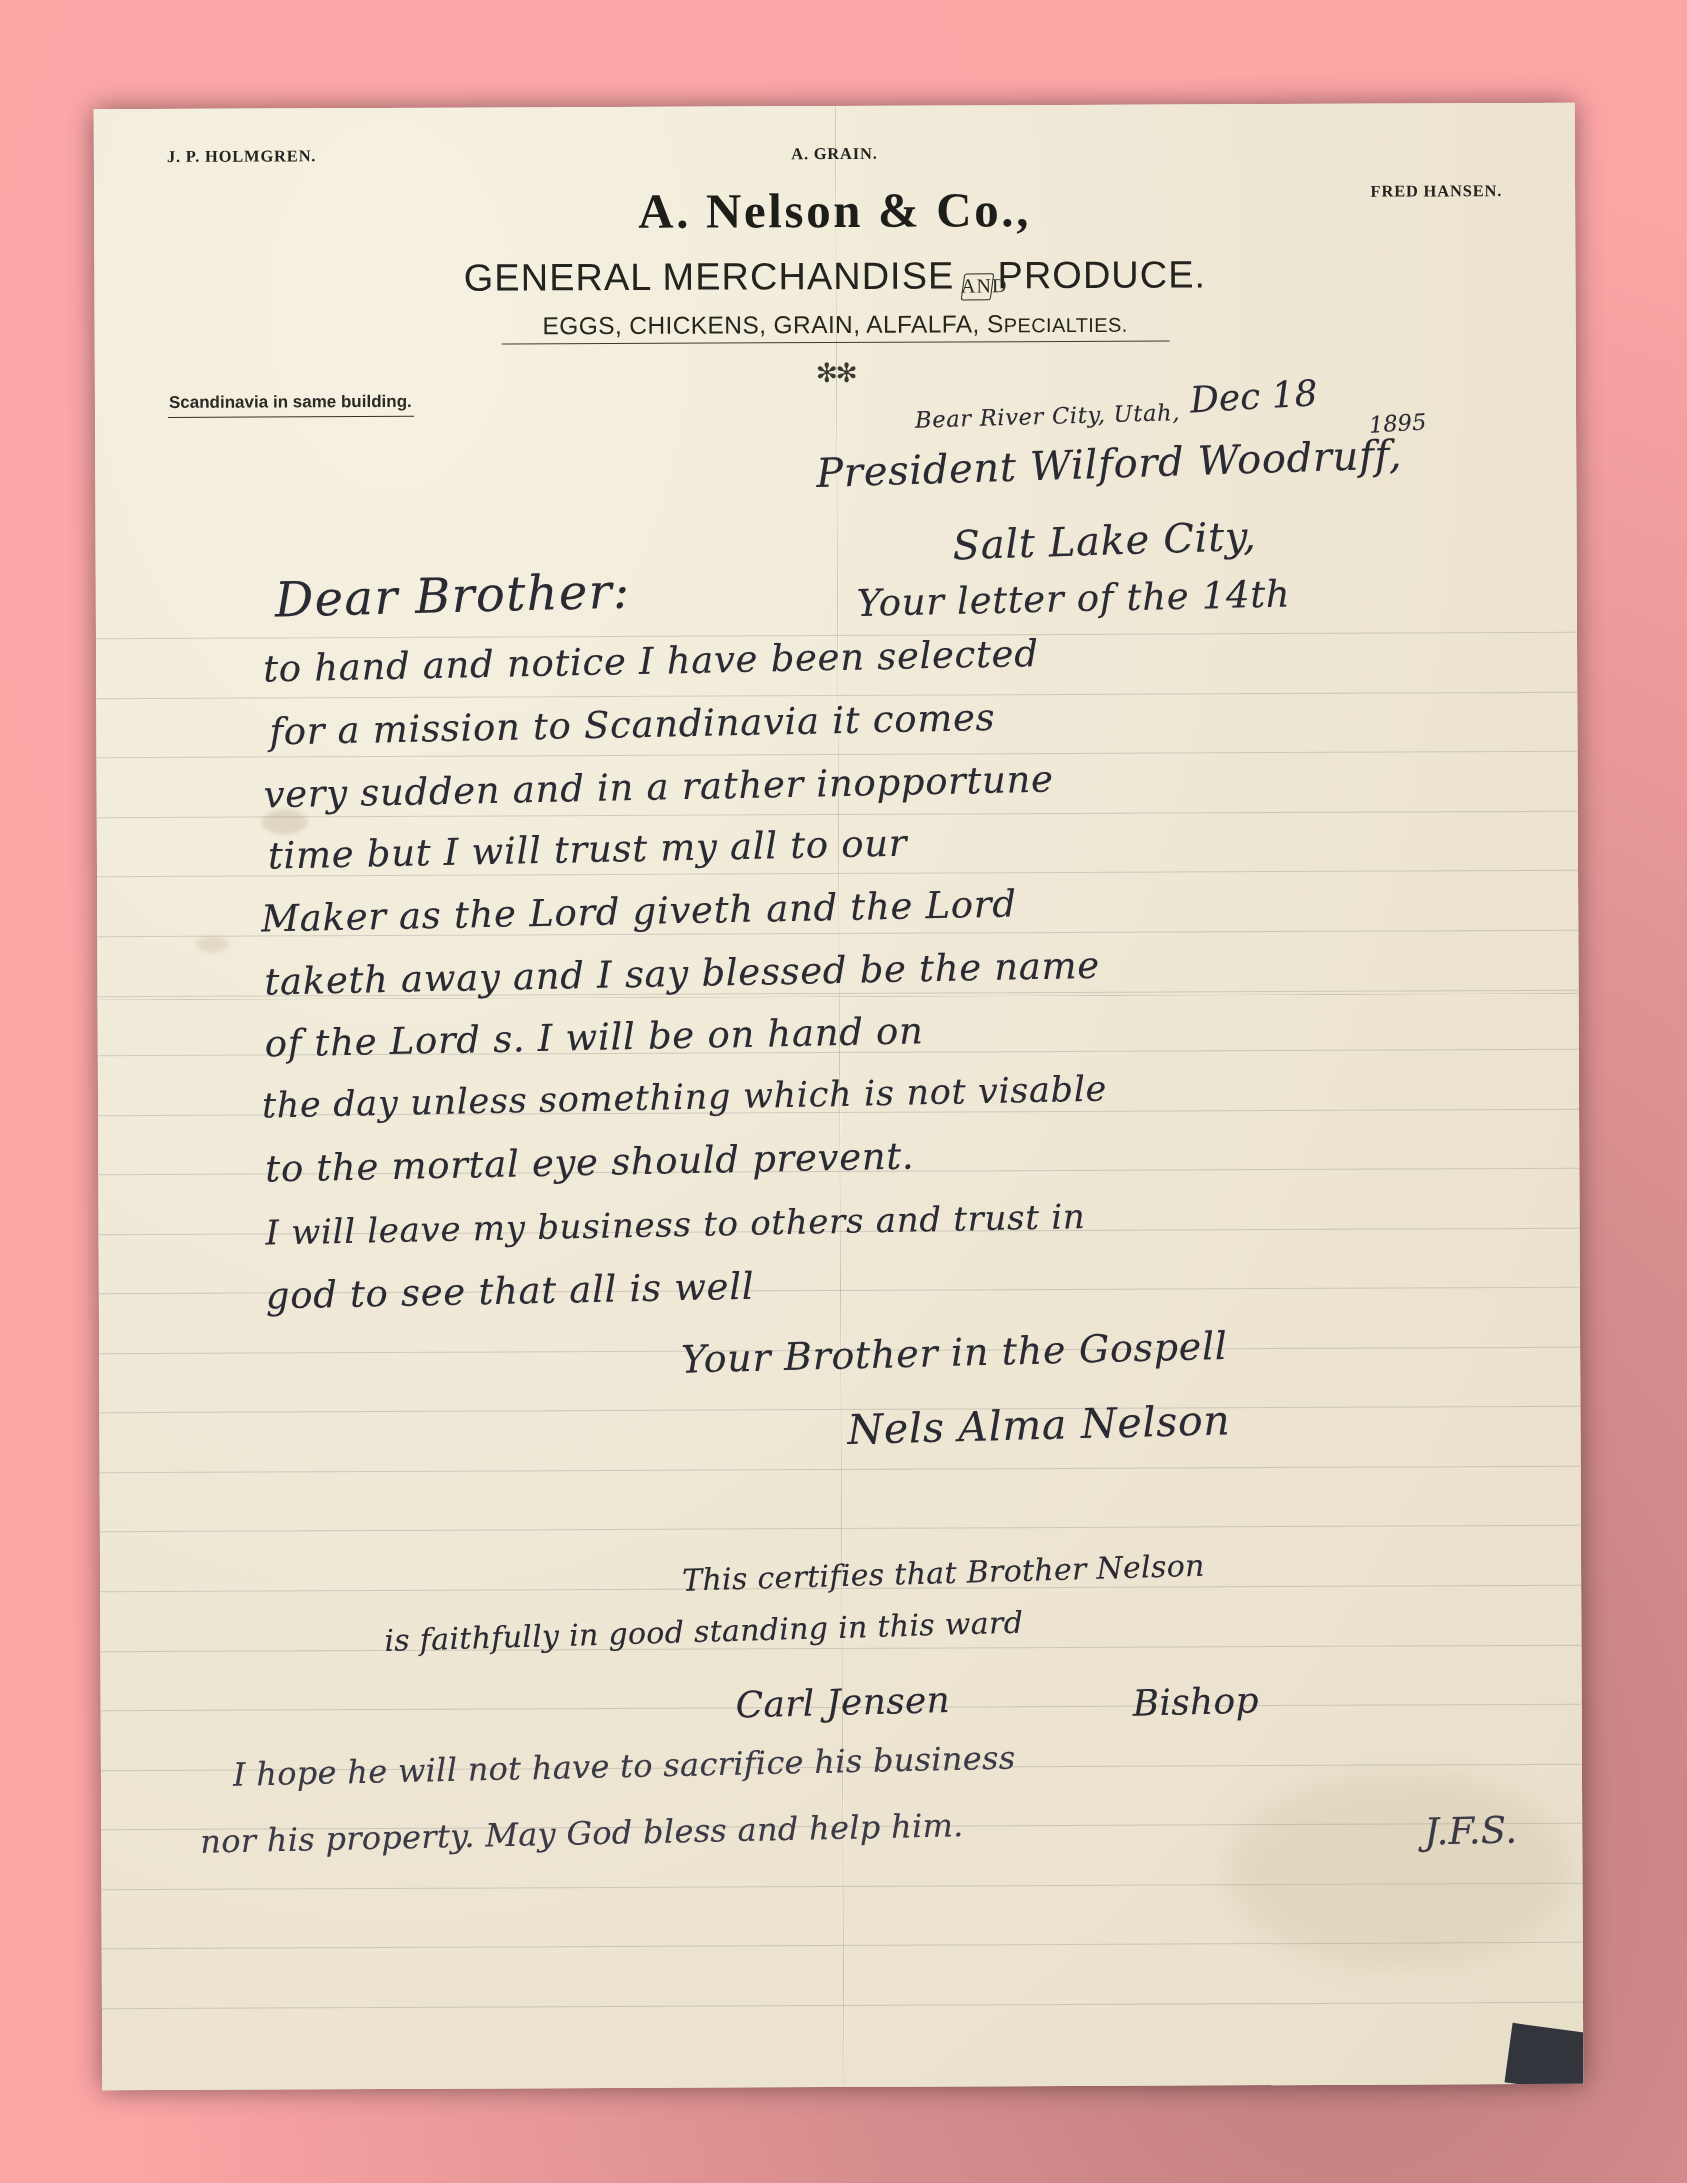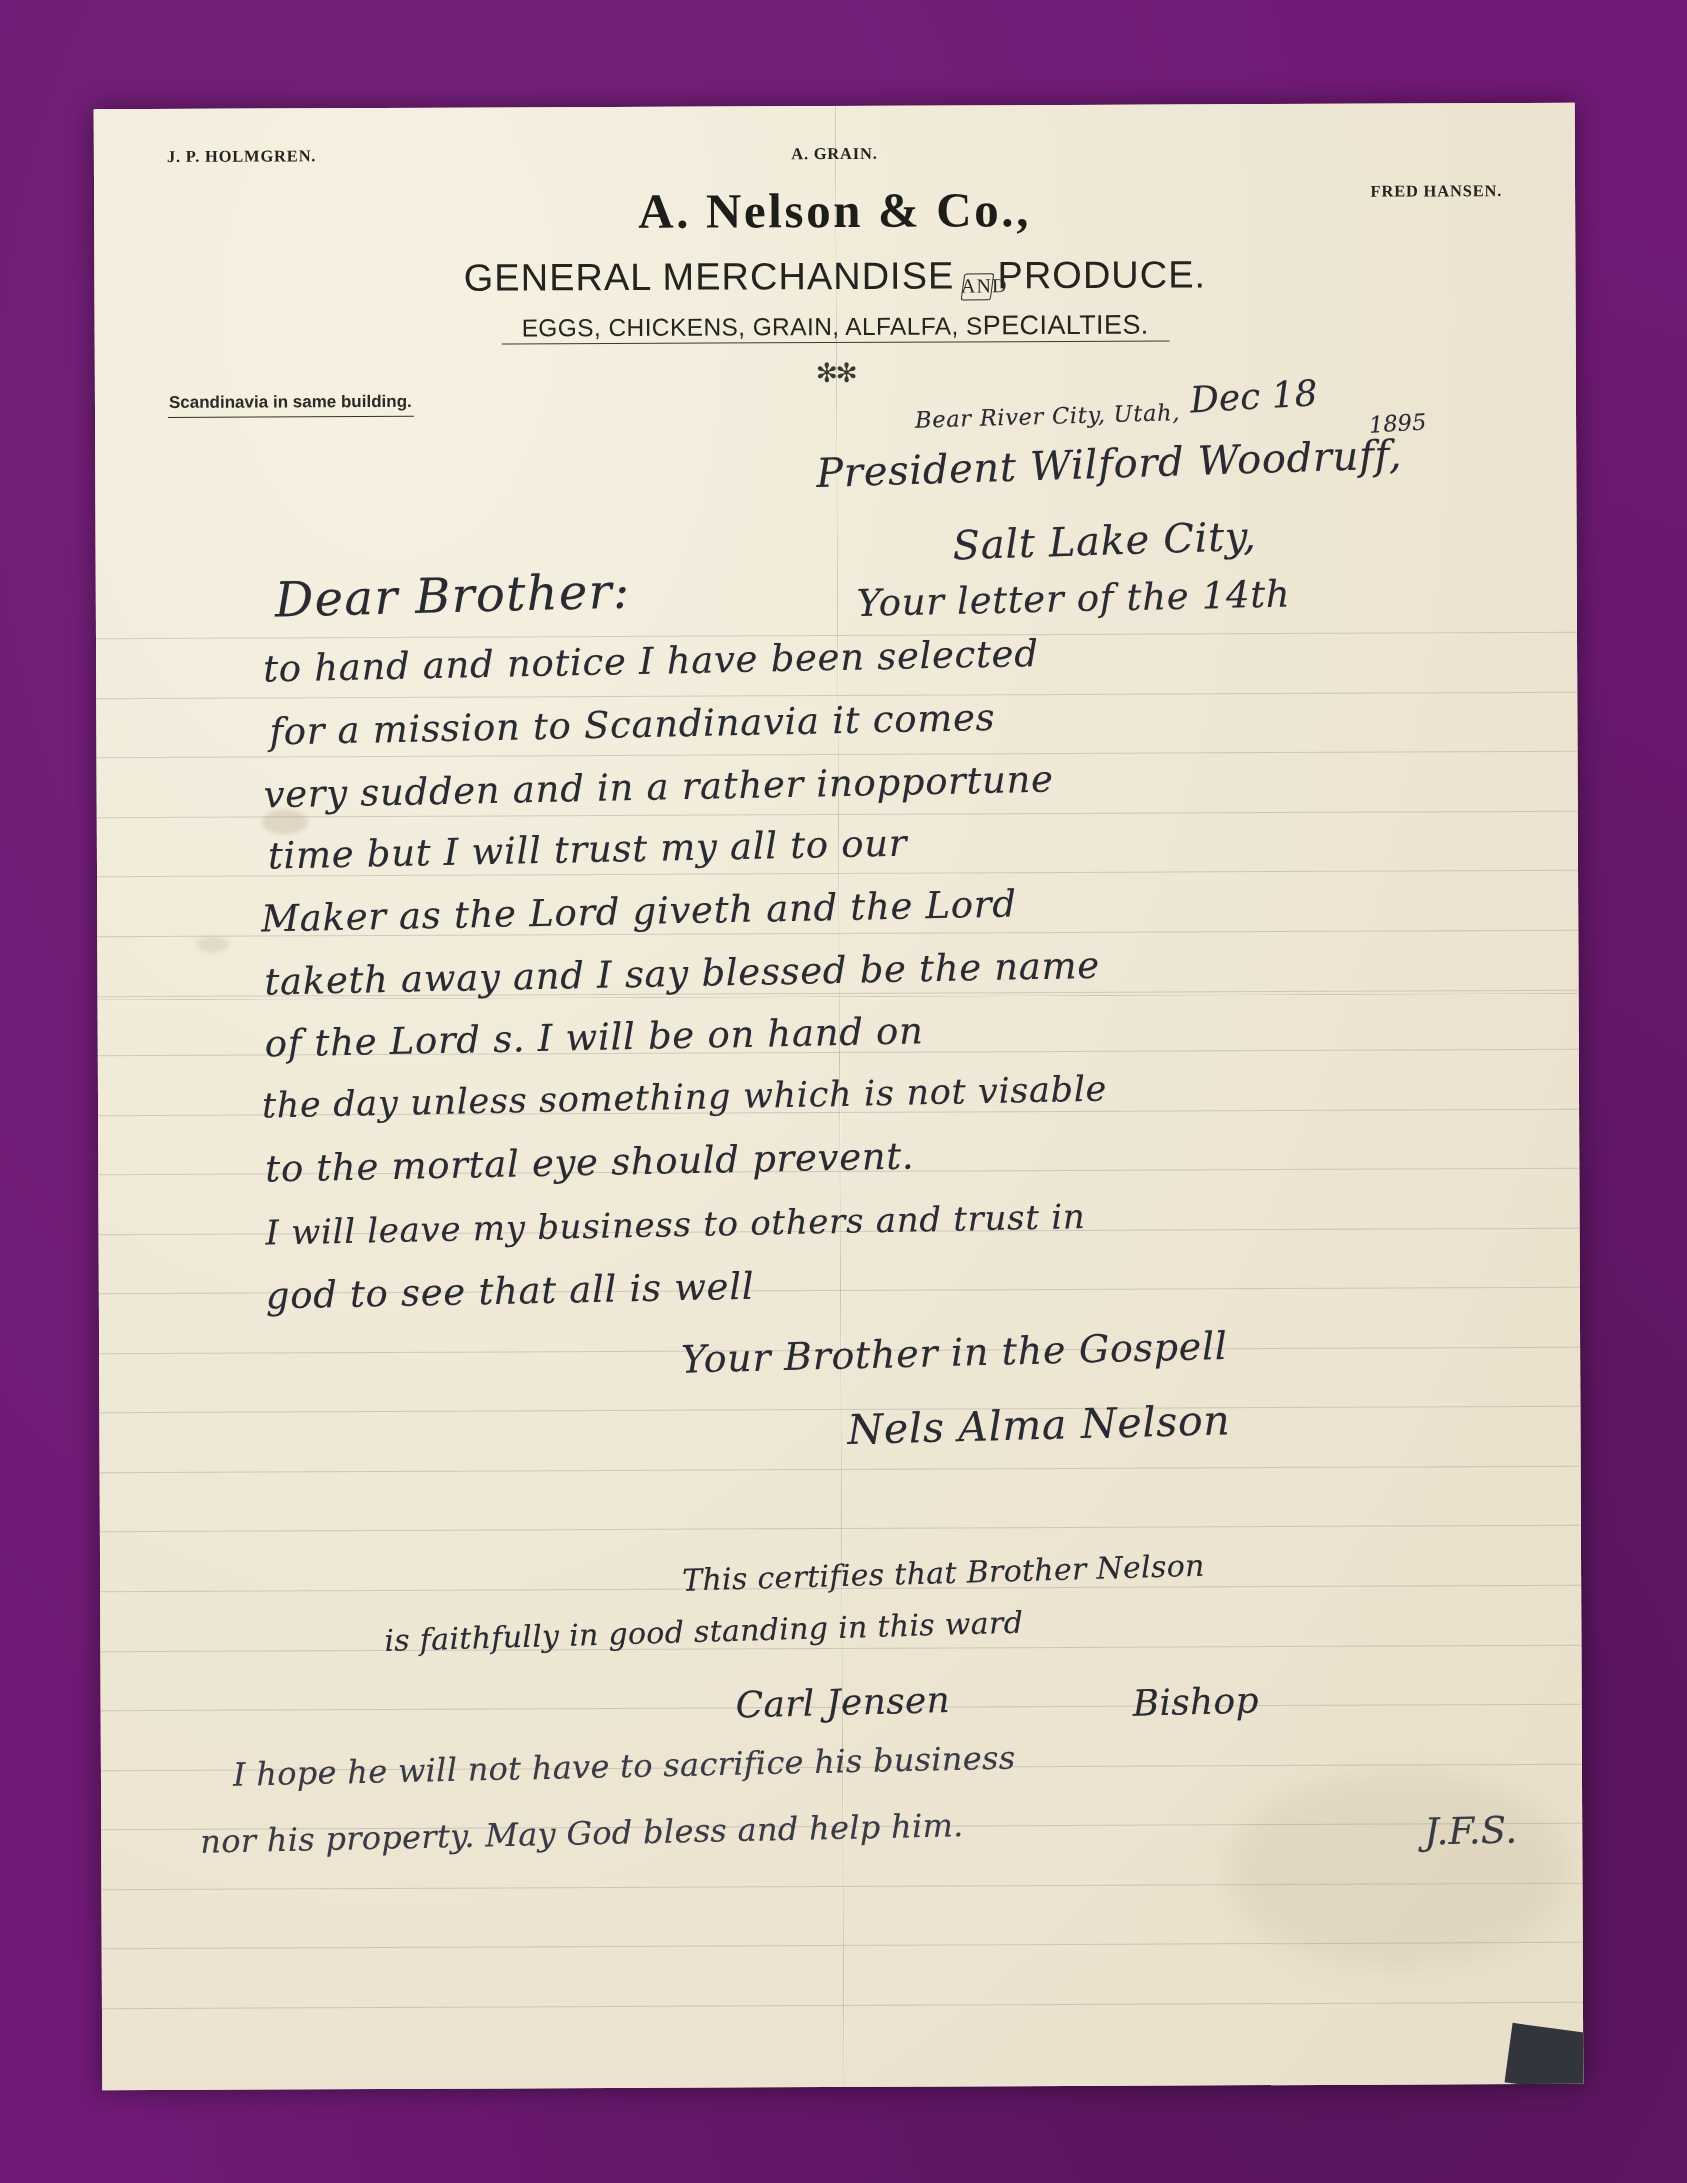--- a/index.html
+++ b/index.html
@@ -12,21 +12,21 @@
     height: 2183px;
     font-family: "Liberation Serif", serif;
     overflow: hidden;
   }
 
   
   #board {
     position: absolute;
     left: 0; top: 0;
     width: 1687px; height: 2183px;
-    background: #701a75;
+    background: #fca5a5;
   }
   #board::before {
     content: "";
     position: absolute;
     inset: 0;
     background:
       radial-gradient(ellipse at 30% 20%, rgba(255,255,255,0.035), rgba(0,0,0,0) 60%),
       radial-gradient(ellipse at 80% 85%, rgba(0,0,0,0.25), rgba(0,0,0,0) 65%);
   }
 
@@ -148,21 +148,21 @@
   }
   .line3 {
     position: absolute;
     top: 167px;
     left: 0; right: 0;
     font-family: "Liberation Sans", sans-serif;
     font-size: 24.5px;
     letter-spacing: 0.4px;
     color: #26261f;
   }
-  .line3 .sm { font-size: 27px; }
+  .line3 .sm { font-size: 20px; }
   .line3-underline {
     position: absolute;
     top: 198px;
     left: 50%;
     transform: translateX(-50%);
     width: 668px;
     height: 1.3px;
     background: #3a3a31;
   }
   .ornament {

